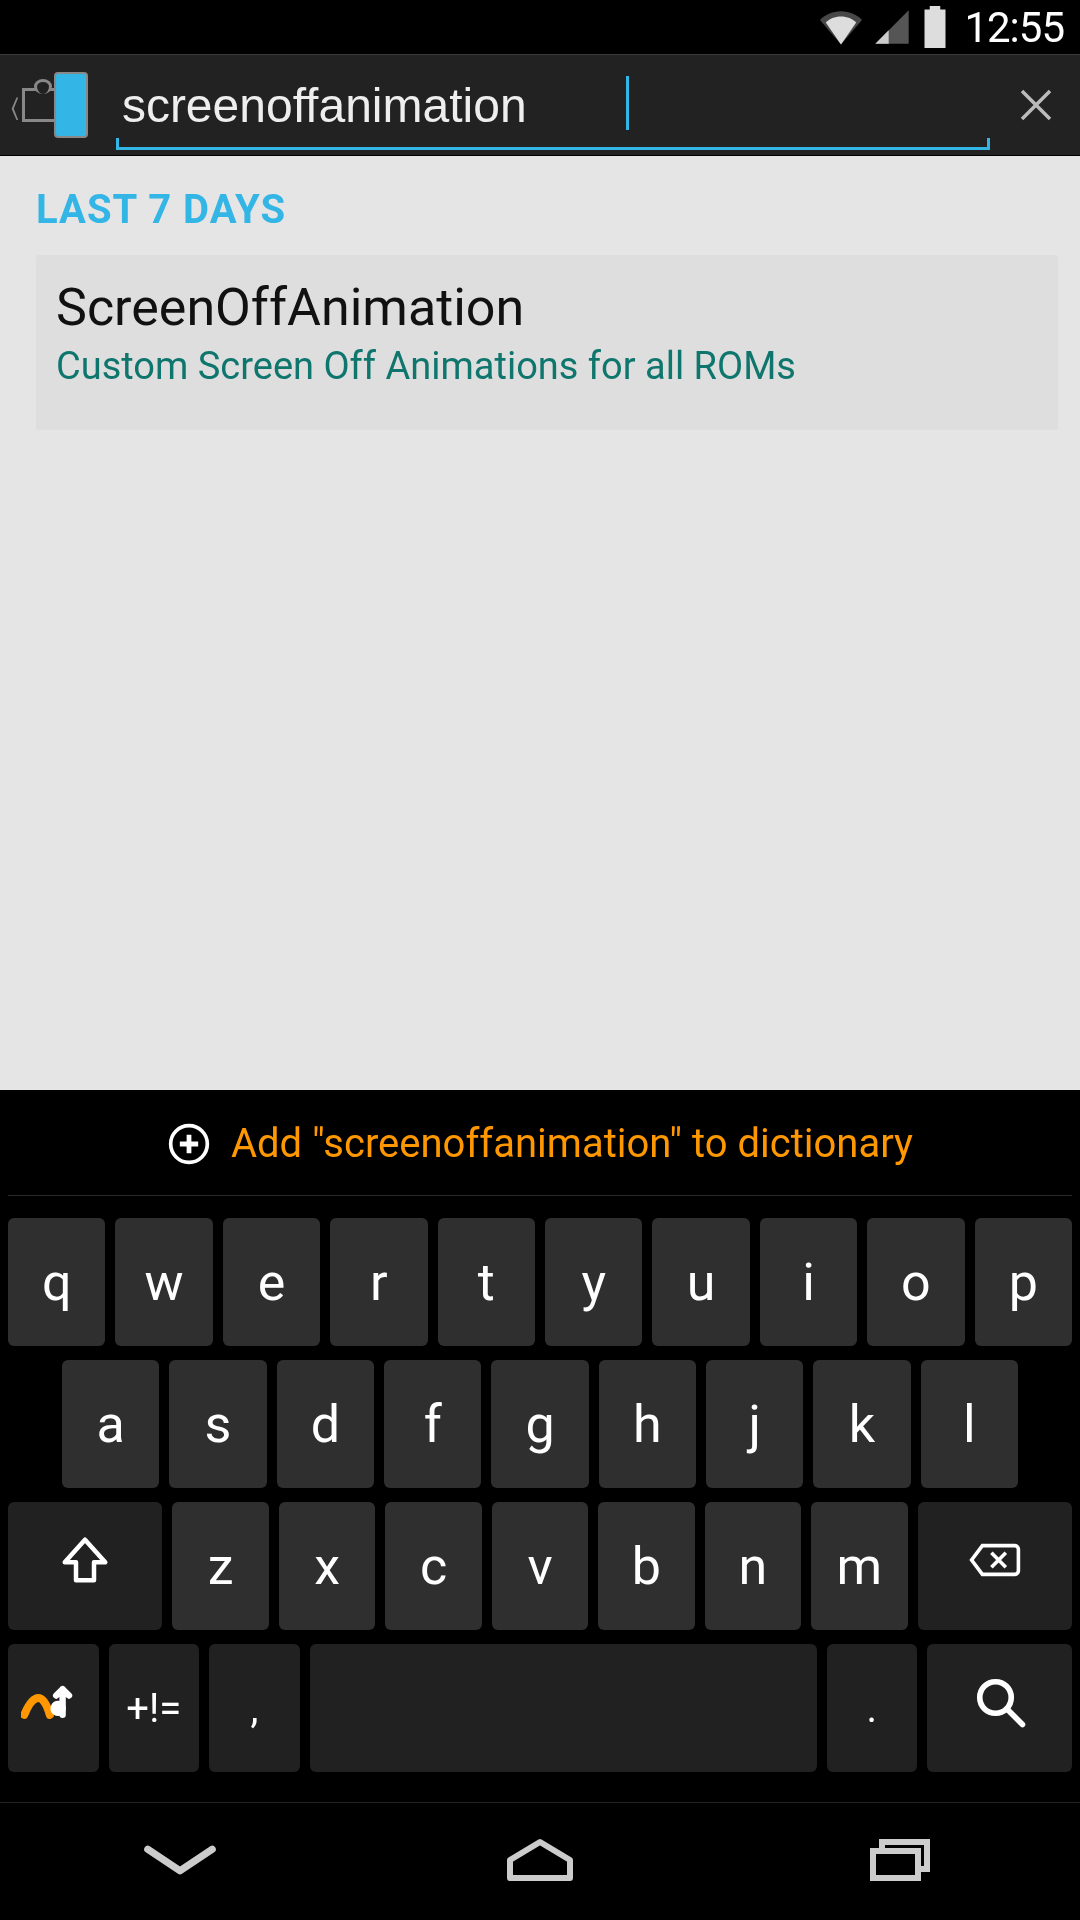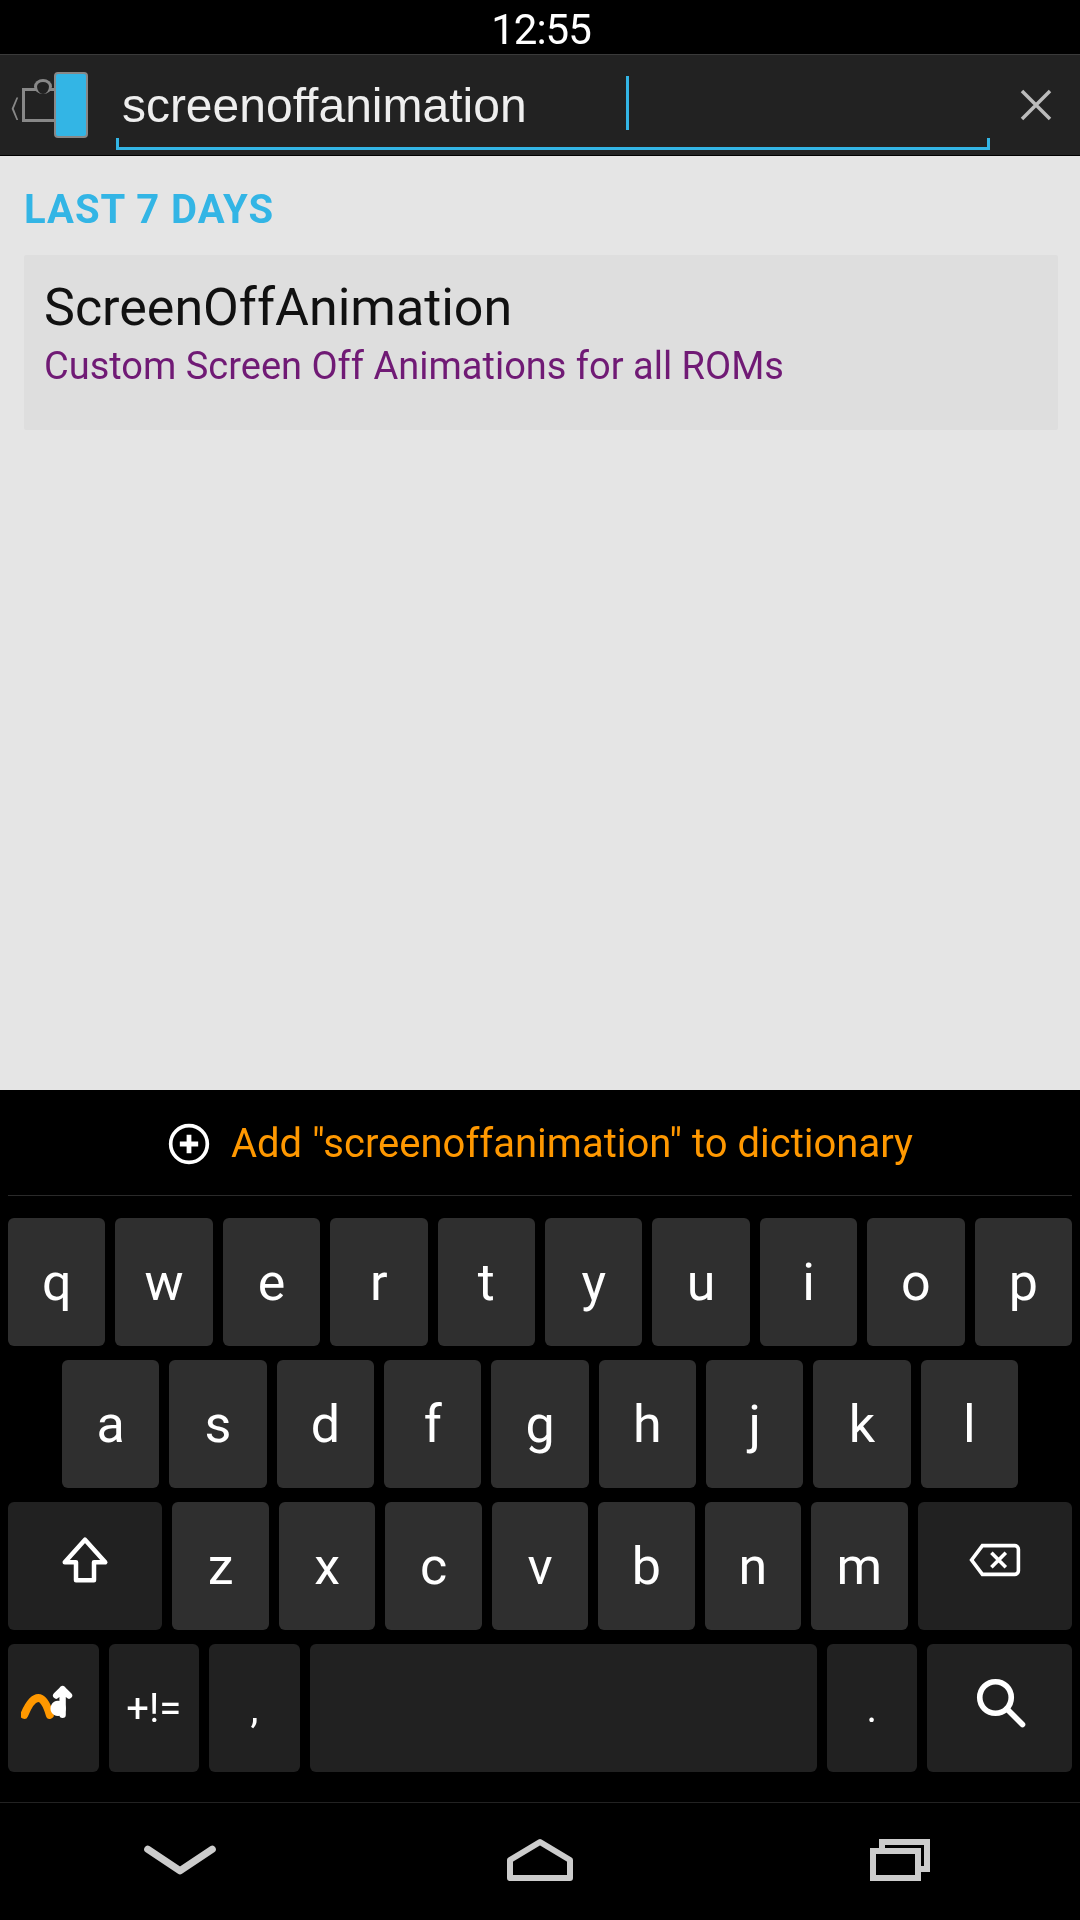--- a/index.html
+++ b/index.html
@@ -14,21 +14,20 @@
 
   
   .status {
     height: 54px;
     background: #000;
     display: flex;
     justify-content: flex-end;
     align-items: center;
     padding: 0 12px;
     gap: 10px;
-    flex-direction: column;
   }
   .status svg { display:block; }
   .status .time {
     color: #fff;
     font-size: 42px;
     font-weight: 400;
     letter-spacing: -1px;
     margin-left: 6px;
     margin-right: 4px;
   }
@@ -83,42 +82,42 @@
     font-size:46px;
     font-weight:300;
   }
   .clear-x svg { width:42px; height:42px; }
 
   
   .content {
     flex:1;
     background:#e5e5e5;
     overflow:hidden;
-    padding: 30px 22px 0 24px;
+    padding: 30px 22px 0 36px;
   }
   .section-label {
     color:#33b5e5;
     font-size:40px;
     font-weight:700;
     letter-spacing:1px;
     margin-bottom:22px;
   }
   .result {
     background:#dedede;
     padding: 22px 20px 24px 20px;
     border-radius:2px;
   }
   .result .title {
     color:#111;
     font-size:52px;
     font-weight:400;
     margin-bottom:6px;
   }
   .result .subtitle {
-    color:#701a75;
+    color:#0f766e;
     font-size:38px;
     margin-bottom:18px;
   }
   .result .meta {
     color:#8a8a8a;
     font-size:38px;
   }
 
   
   .keyboard {

